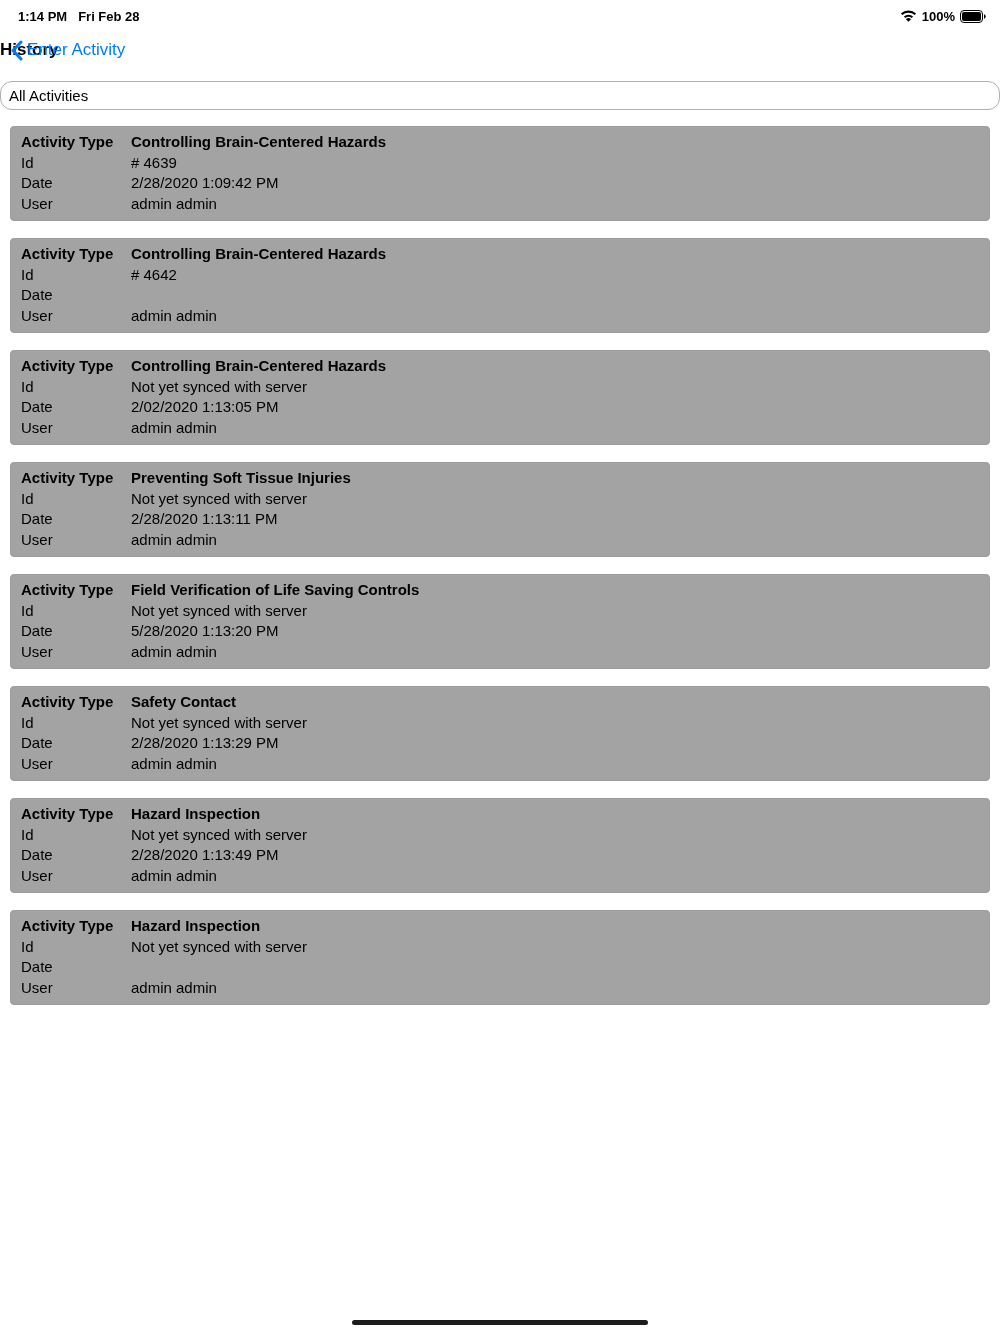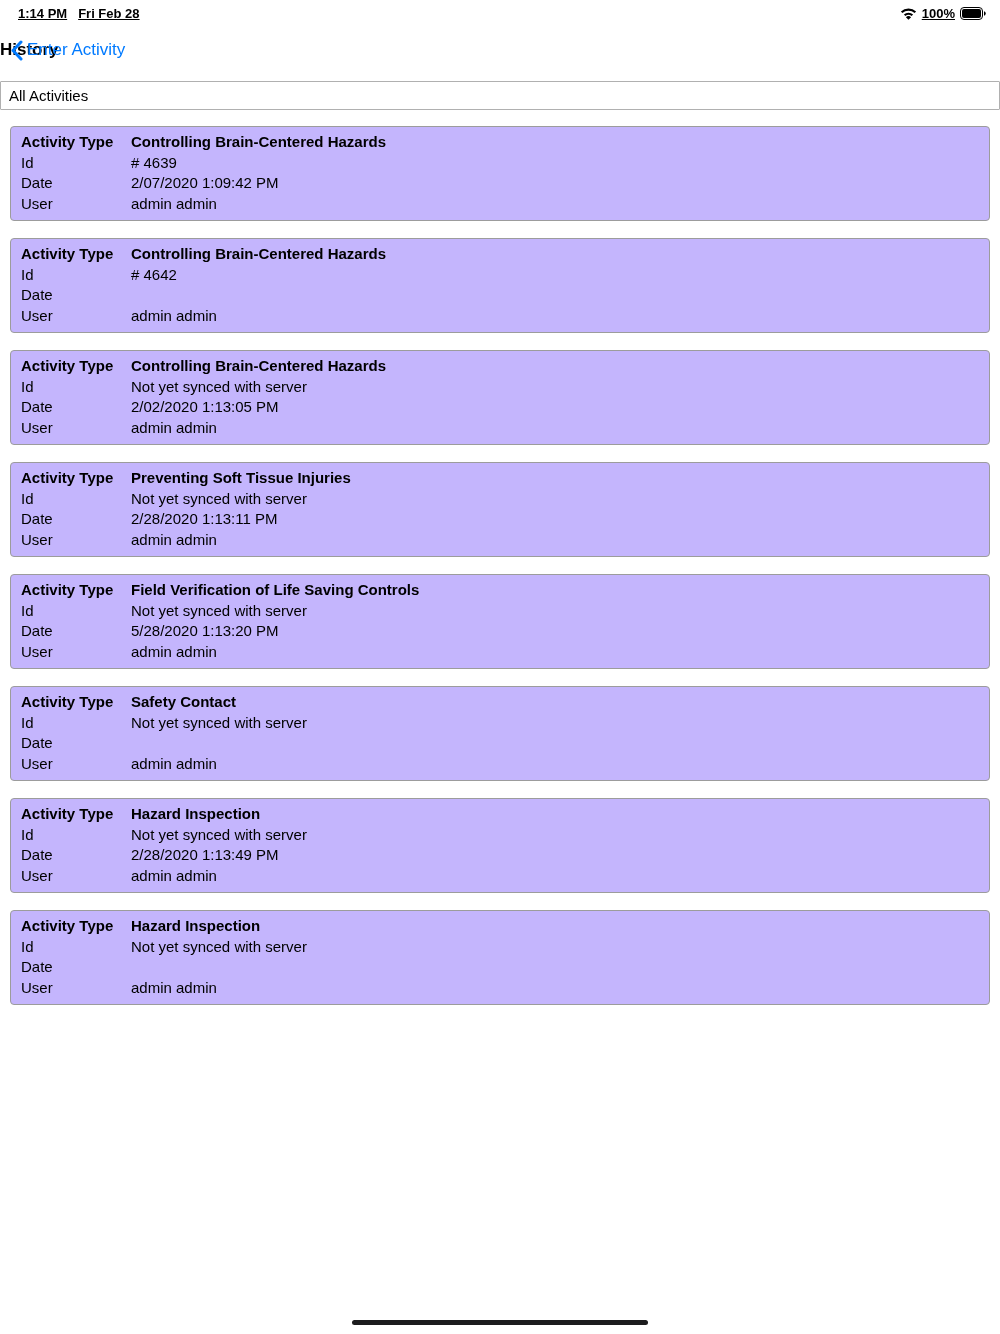--- a/index.html
+++ b/index.html
@@ -11,26 +11,25 @@
     background: #ffffff;
     color: #000000;
     position: relative;
     overflow: hidden;
   }
 
   
   .status-bar {
     display: flex;
     justify-content: space-between;
-    align-items: flex-start;
+    align-items: center;
     height: 26px;
     padding: 6px 14px 0 18px;
     font-size: 13px;
     font-weight: 700;
-    text-decoration: underline;
   }
   .status-left { display: flex; gap: 11px; align-items: center; }
   .status-right { display: flex; gap: 5px; align-items: center; }
   .icon { display: inline-flex; align-items: center; }
 
   
   .nav-bar { position: relative; height: 36px; margin-top: 6px; }
   .back-button {
     position: absolute;
     left: 6px;
@@ -52,35 +51,35 @@
     font-size: 17px;
     font-weight: 700;
     line-height: 36px;
   }
 
   
   .filter-bar {
     margin-top: 13px;
     height: 29px;
     border: 1px solid #b0b0b0;
-    border-radius: 1px;
+    border-radius: 12px;
     display: flex;
     align-items: center;
     padding: 0 8px;
     font-size: 15px;
     cursor: pointer;
     background: #ffffff;
   }
 
   
   .activity-list { margin: 16px 10px 0 10px; }
   .activity-card {
     border: 1px solid #9c9c9c;
     border-radius: 4px;
-    background: #c4b5fd;
+    background: #a3a3a3;
     padding: 5px 10px 6px 10px;
     margin-bottom: 17px;
   }
   .card-row {
     display: flex;
     font-size: 15px;
     line-height: 20.5px;
   }
   .card-label { flex: 0 0 110px; width: 110px; }
   .card-value { flex: 1; }
@@ -147,21 +146,21 @@
     <div class="card-row">
       <span class="card-label bold">Activity Type</span>
       <span class="card-value bold">Controlling Brain-Centered Hazards</span>
     </div>
     <div class="card-row">
       <span class="card-label">Id</span>
       <span class="card-value"># 4639</span>
     </div>
     <div class="card-row">
       <span class="card-label">Date</span>
-      <span class="card-value">2/07/2020 1:09:42 PM</span>
+      <span class="card-value">2/28/2020 1:09:42 PM</span>
     </div>
     <div class="card-row">
       <span class="card-label">User</span>
       <span class="card-value">admin admin</span>
     </div>
   </section>
 
   <section class="activity-card">
     <div class="card-row">
       <span class="card-label bold">Activity Type</span>
@@ -241,20 +240,21 @@
     <div class="card-row">
       <span class="card-label bold">Activity Type</span>
       <span class="card-value bold">Safety Contact</span>
     </div>
     <div class="card-row">
       <span class="card-label">Id</span>
       <span class="card-value">Not yet synced with server</span>
     </div>
     <div class="card-row">
       <span class="card-label">Date</span>
+      <span class="card-value">2/28/2020 1:13:29 PM</span>
     </div>
     <div class="card-row">
       <span class="card-label">User</span>
       <span class="card-value">admin admin</span>
     </div>
   </section>
 
   <section class="activity-card">
     <div class="card-row">
       <span class="card-label bold">Activity Type</span>

